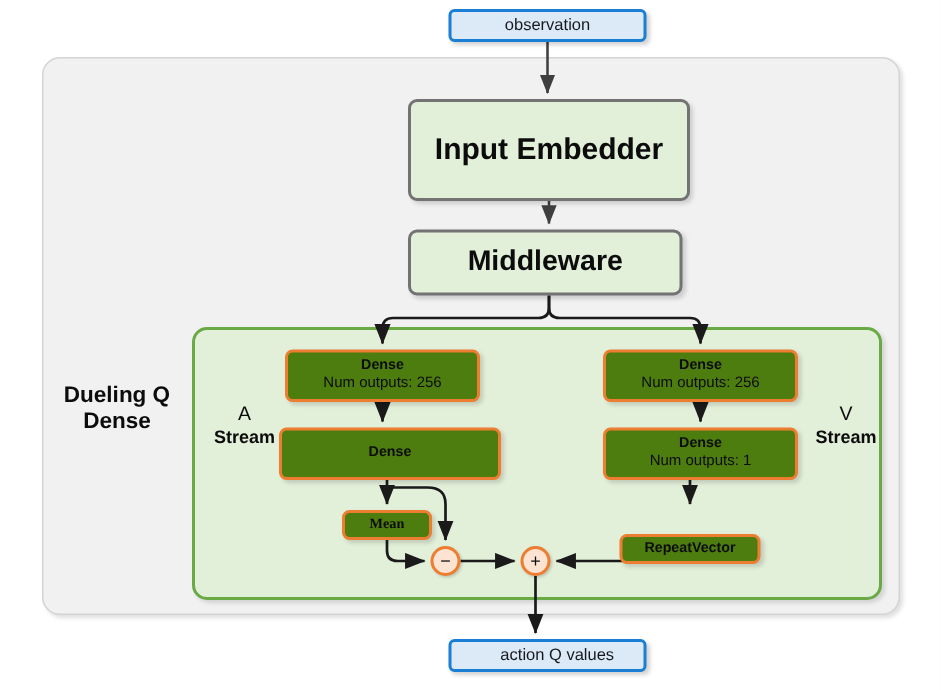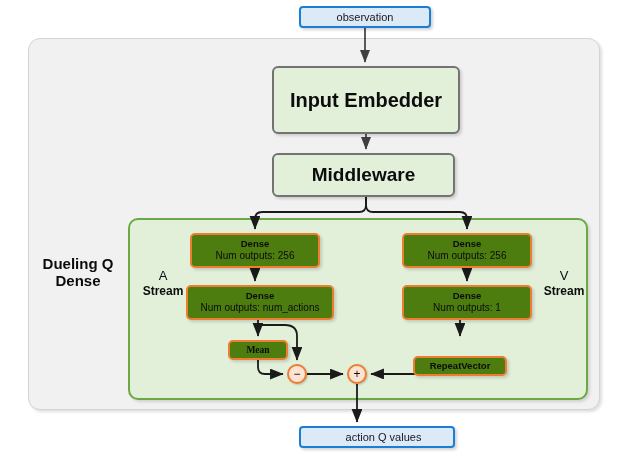--- a/index.html
+++ b/index.html
@@ -60,21 +60,21 @@
     border-radius: 4px;
     box-sizing: border-box;
     display: flex;
     align-items: center;
     justify-content: center;
     font-size: 11px;
     color: #16191d;
     box-shadow: 2px 2px 3px rgba(0,0,0,0.18);
   }
   #observation-box { left: 299px; top: 6px; width: 132px; height: 22px; }
-  #action-q-box    { left: 299px; top: 426px; width: 156px; height: 22px; padding-left: 13px; }
+  #action-q-box    { left: 299px; top: 426px; width: 132px; height: 22px; padding-left: 13px; }
 
   
   .green-box {
     position: absolute;
     background: #e2efd9;
     border: 2px solid #737373;
     border-radius: 6px;
     box-sizing: border-box;
     display: flex;
     align-items: center;
@@ -210,21 +210,20 @@
   <div class="green-box" id="middleware">
     <span>Middleware</span>
   </div>
 
   <div class="orange-box" id="a-dense-1">
     <span class="title">Dense</span>
     <span class="sub">Num outputs: 256</span>
   </div>
   <div class="orange-box" id="a-dense-2">
     <span class="title">Dense</span>
-    <span class="sub">Num outputs: num_actions</span>
   </div>
   <div class="orange-box single" id="mean-box">
     <span>Mean</span>
   </div>
 
   <div class="orange-box" id="v-dense-1">
     <span class="title">Dense</span>
     <span class="sub">Num outputs: 256</span>
   </div>
   <div class="orange-box" id="v-dense-2">

